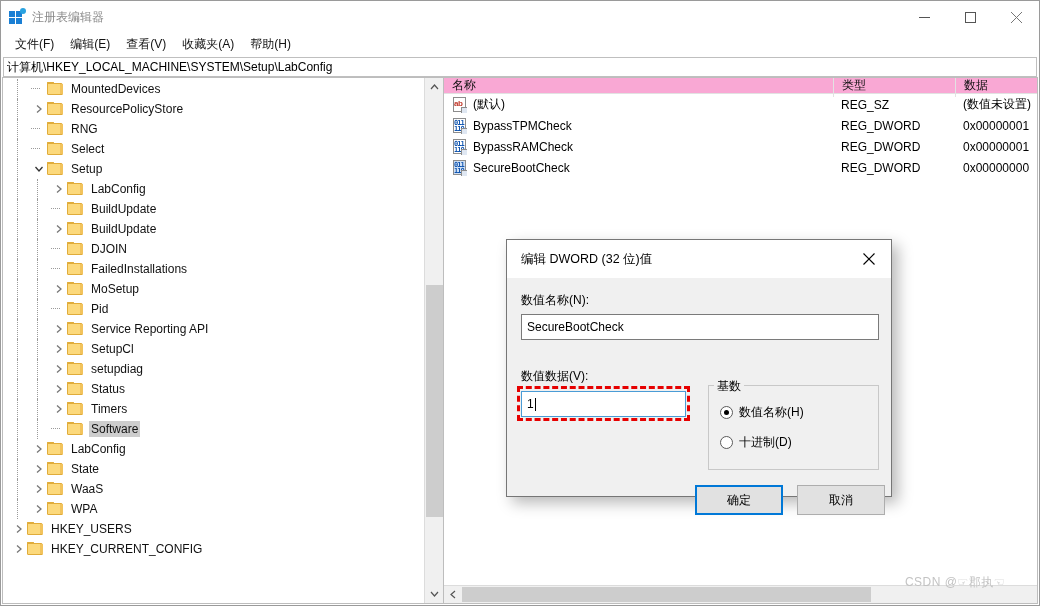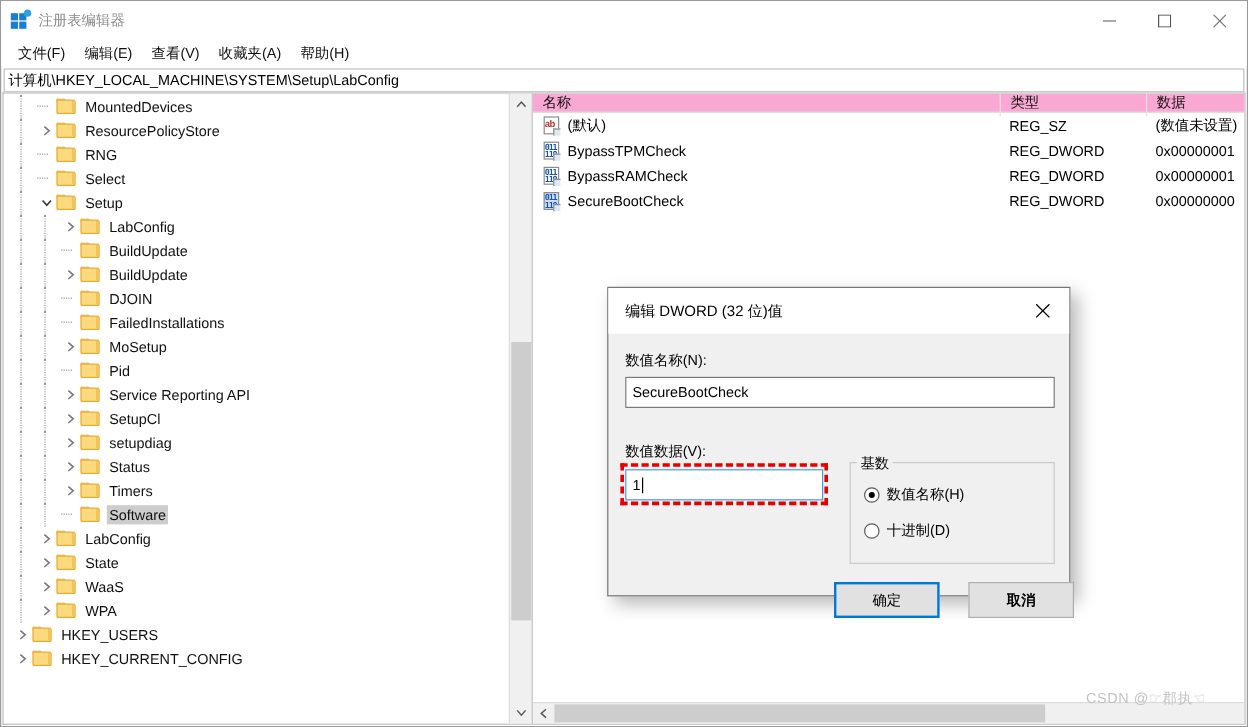--- a/index.html
+++ b/index.html
@@ -150,21 +150,21 @@
   .radio-row { position:absolute; display:flex; align-items:center; font-size:12px; }
   .radio-row .rd { width:13px; height:13px; border-radius:50%; border:1px solid #5a5a5a; background:#fff; margin-right:6px; position:relative; flex:none; }
   .radio-row .rd.on:after { content:""; position:absolute; left:3px; top:3px; width:5px; height:5px; border-radius:50%; background:#000; }
   #radio-hex { left:213px; top:126px; }
   #radio-dec { left:213px; top:156px; }
   .dlg-btn {
     position:absolute; width:88px; height:30px; background:#e1e1e1;
     border:1px solid #adadad; font-size:12px; display:flex; align-items:center; justify-content:center;
   }
   #btn-ok { left:188px; top:207px; border:2px solid #0078d7; }
-  #btn-cancel { left:300px; top:207px;font-weight:bold; }
+  #btn-cancel { left:290px; top:207px; }
 
   
   #watermark {
     position:absolute; right:34px; bottom:14px;
     font-size:12px; color:#c3c3c3; letter-spacing:.5px;
   }
 </style>
 </head>
 <body>
 

